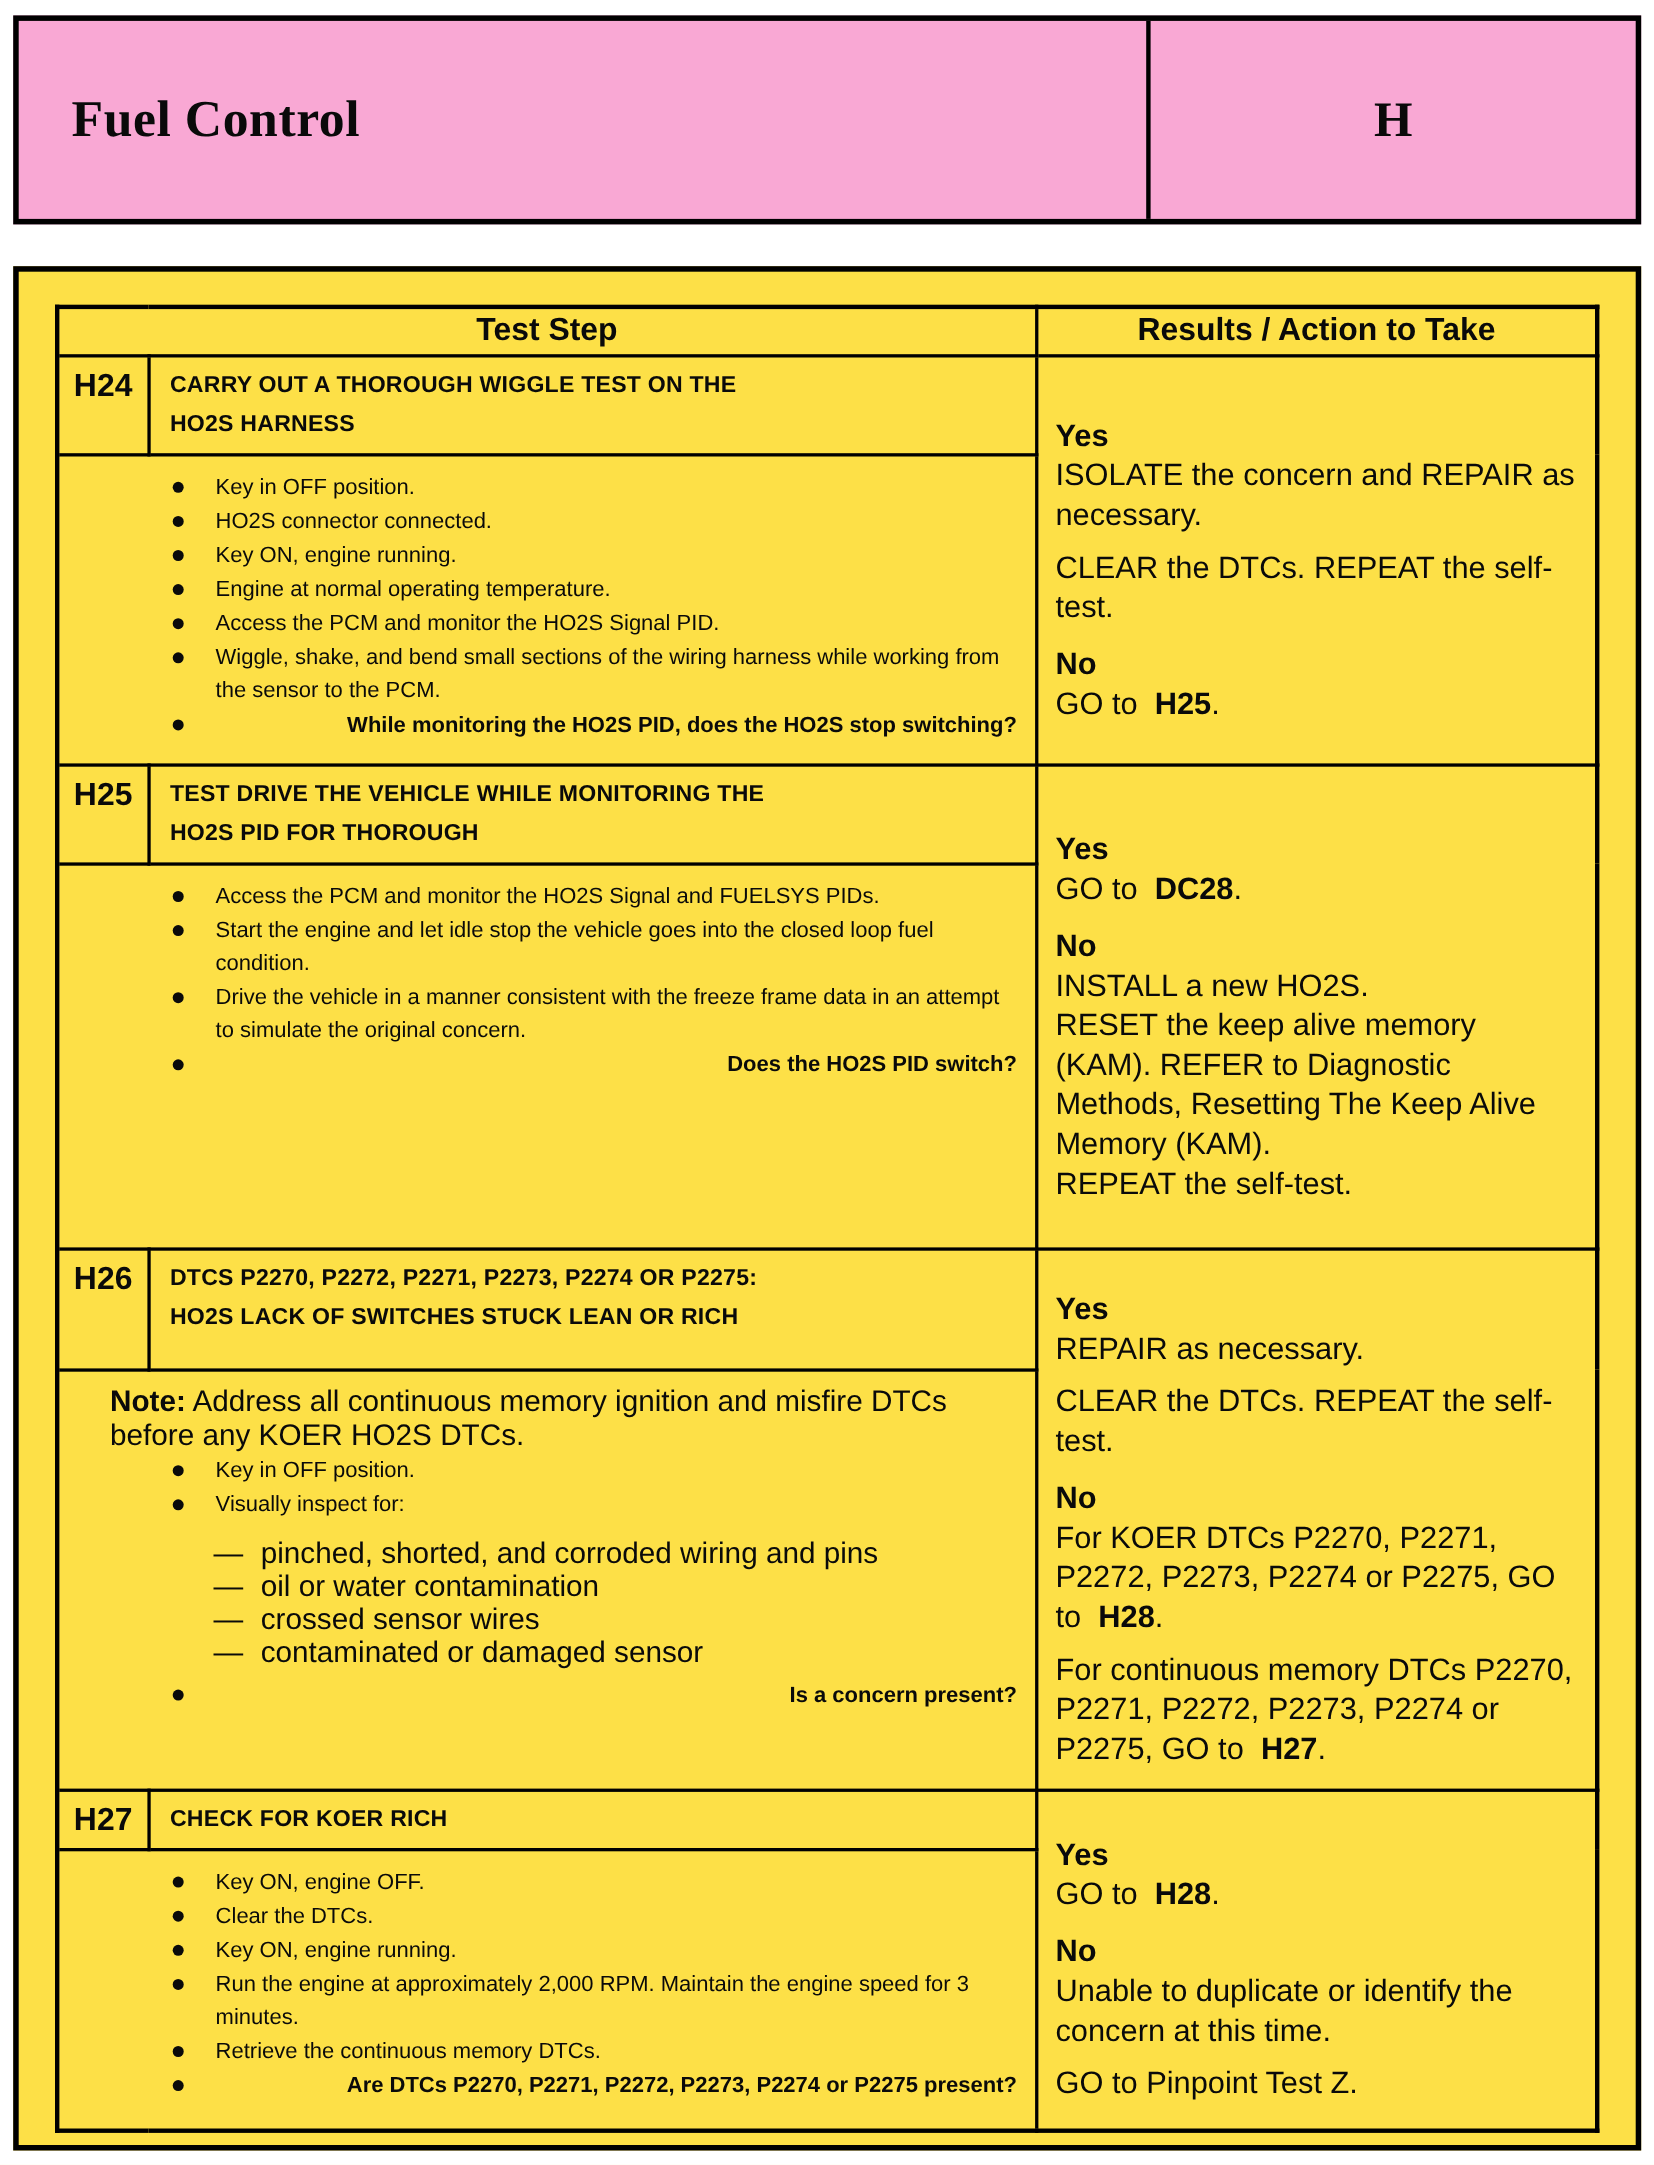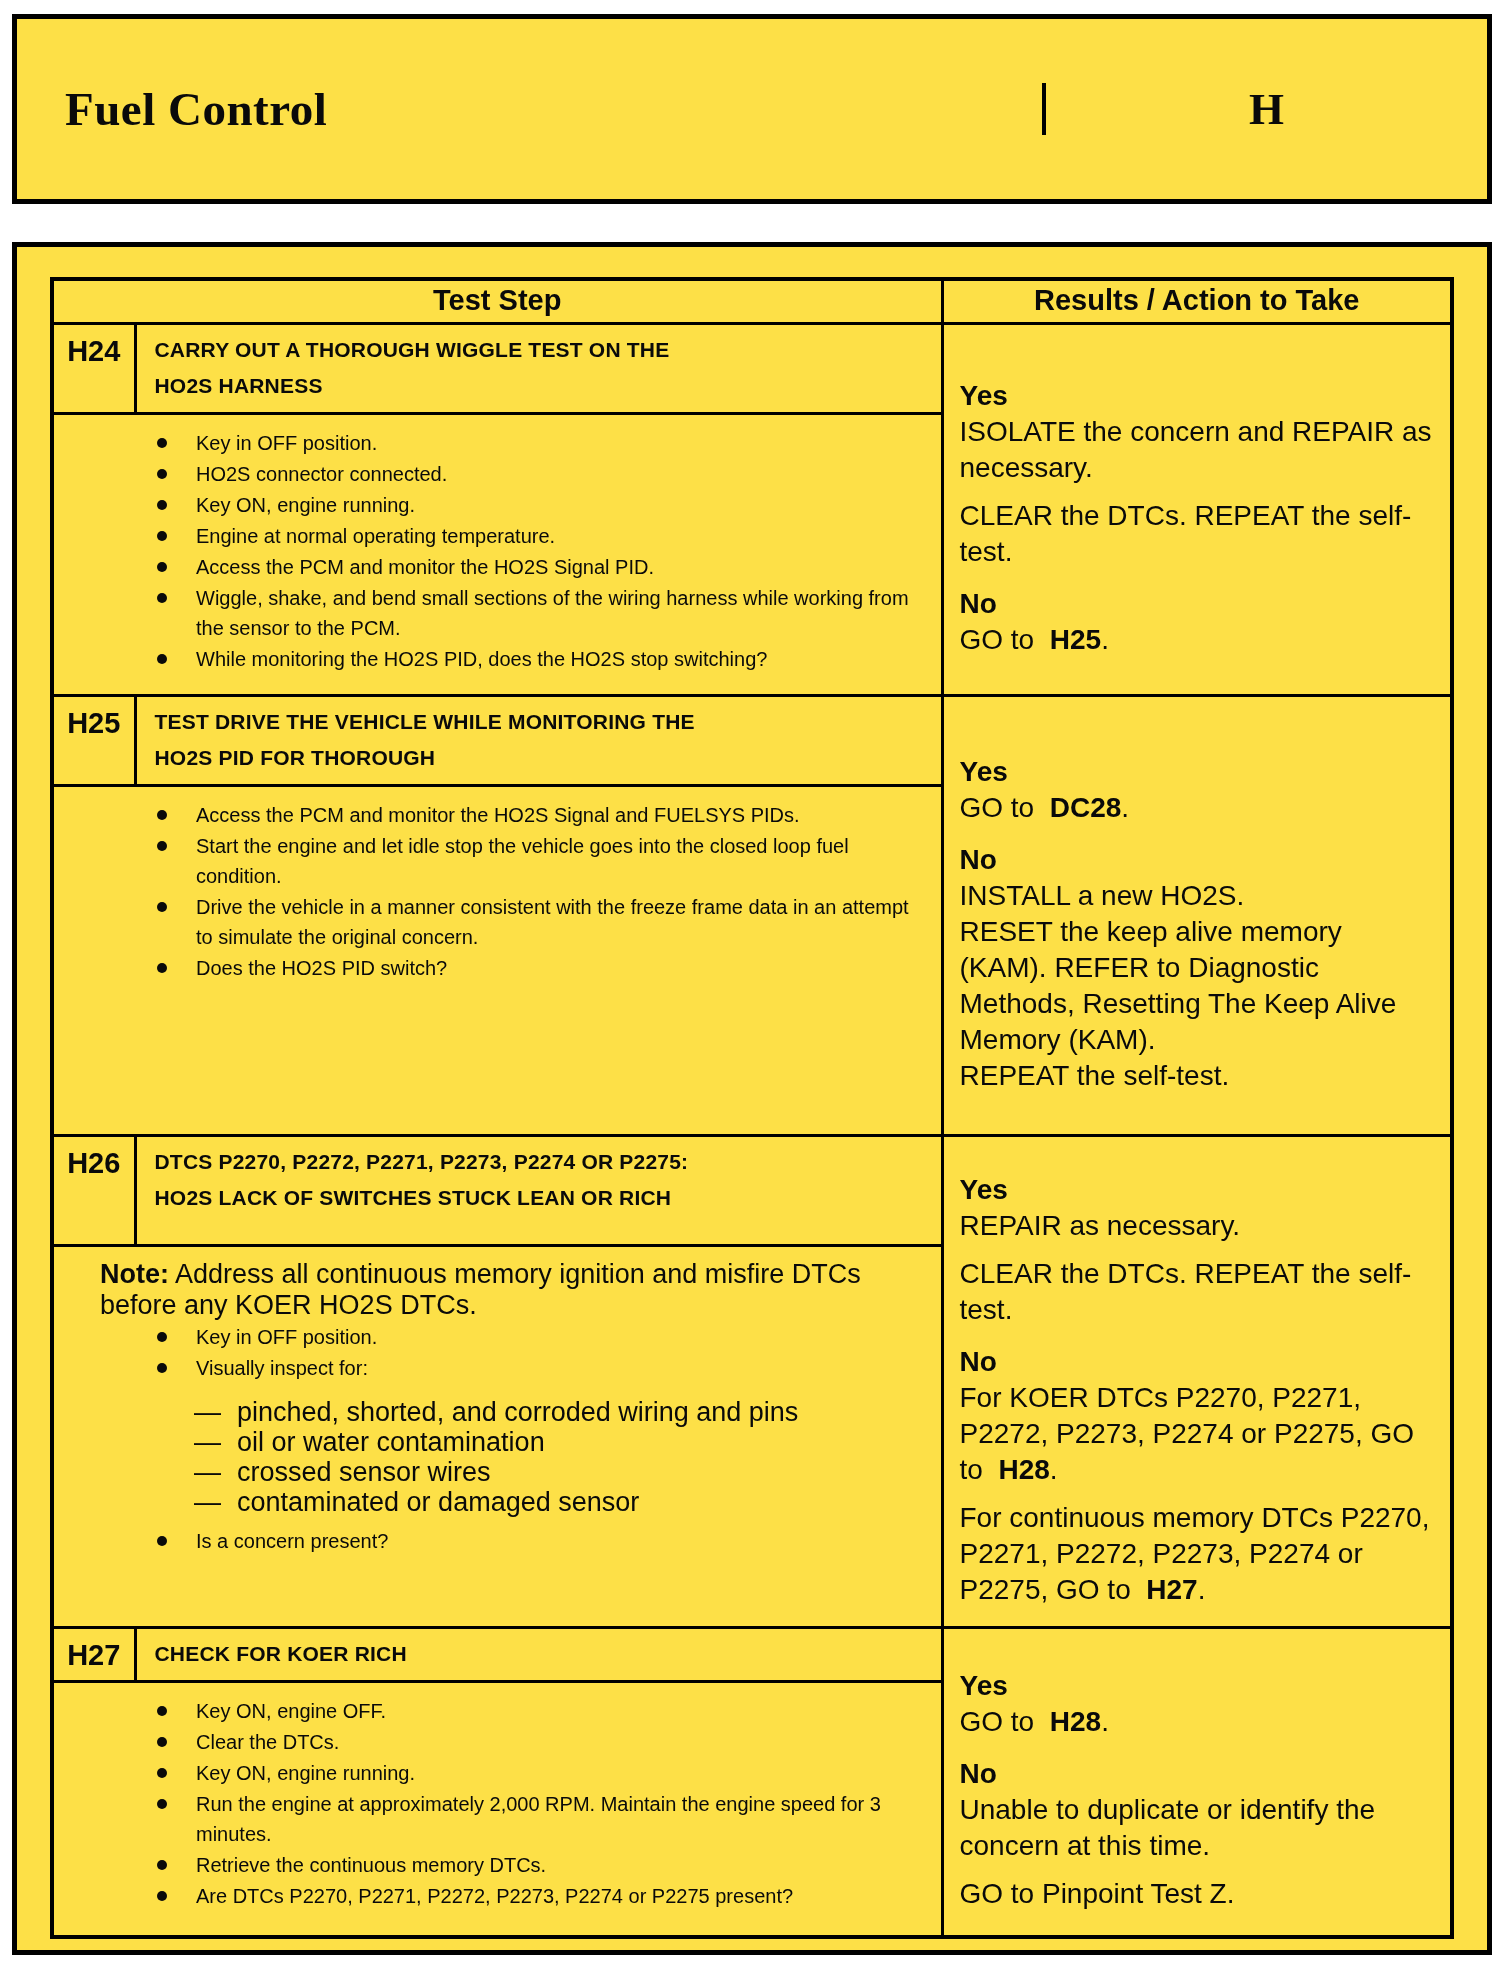--- a/index.html
+++ b/index.html
@@ -4,21 +4,21 @@
 <style>
   html,body{margin:0;padding:0;background:#ffffff;}
   body{
     width:1504px;height:1968px;overflow:hidden;position:relative;
     font-family:"Liberation Sans", sans-serif;color:#0a0a0a;
     -webkit-font-smoothing:antialiased;
   }
   
   .doc-header{
     margin:14px 12px 0 12px;height:190px;border:5px solid #000;
-    display:flex;box-sizing:border-box;background:#fde047;align-items:center;
+    display:flex;box-sizing:border-box;background:#f9a8d4;
   }
   .doc-header-left{flex:1;display:flex;align-items:center;padding-left:48px;box-sizing:border-box;}
   .doc-title{
     font-family:"Liberation Serif", serif;font-weight:700;font-size:47px;letter-spacing:.5px;
   }
   .doc-header-right{
     width:445px;border-left:4px solid #000;display:flex;align-items:center;justify-content:center;box-sizing:border-box;
   }
   .doc-section{font-family:"Liberation Serif", serif;font-weight:700;font-size:45px;}
   
@@ -47,21 +47,21 @@
     vertical-align:top;padding:12px 16px 10px 0;
   }
   td.step-results{
     vertical-align:middle;padding:24px 16px 18px 16px;font-size:28px;line-height:36px;
   }
   
   .item{position:relative;padding-left:142px;font-size:20px;line-height:30px;padding-top:1px;}
   .item .dot{
     position:absolute;left:103px;top:11px;width:10px;height:10px;background:#0a0a0a;border-radius:50%;
   }
-  .item.bold{font-weight:400;}
+  .item.bold{font-weight:700;text-align:right;}
   .note{padding-left:46px;font-size:27px;line-height:31px;padding-right:60px;}
   .note b{font-weight:700;}
   .dash{position:relative;padding-left:183px;font-size:27px;line-height:30px;}
   .dash .dash-mark{position:absolute;left:140px;top:0;}
   .dash.group-start{margin-top:14px;}
   .item.after-group{margin-top:8px;}
   
   .res-label{font-weight:700;margin-top:16px;}
   .res-text{margin-top:12px;}
   .res-line{margin-top:0;}

